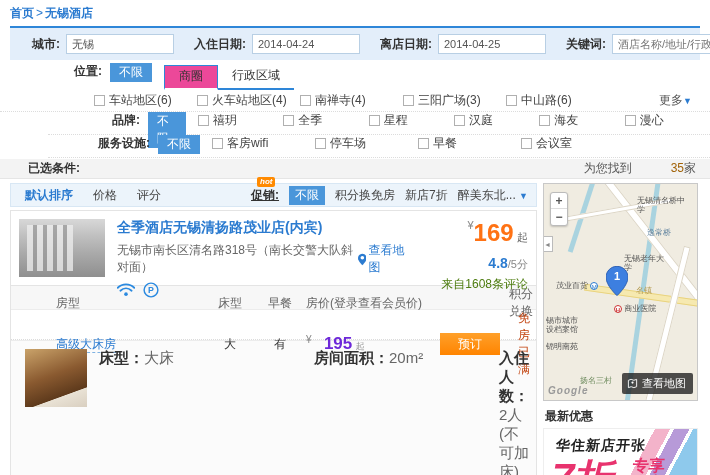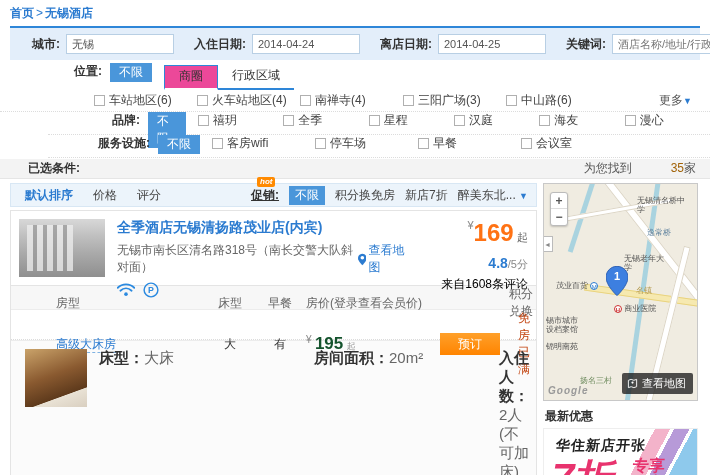--- a/index.html
+++ b/index.html
@@ -75,34 +75,34 @@
   .haddr { color:#666; margin-top:5px; display:flex; align-items:center; gap:4px; }
   .maplink { color:#2b7bd0; cursor:pointer; display:flex; align-items:center; gap:2px; }
   .hamen { margin-top:6px; display:flex; gap:8px; align-items:center; }
   .hpricecol { width:118px; text-align:right; flex:none; }
   .cur { color:#888; font-size:11px; vertical-align:top; }
   .bigprice { color:#ff7214; font-size:24px; font-weight:bold; }
   .qi { color:#666; font-size:11px; }
   .score { margin-top:8px; }
   .score b { color:#2b7bd0; font-size:14px; }
   .score span { color:#888; font-size:11px; }
-  .reviews { color:#000000; margin-top:4px; cursor:pointer; }
+  .reviews { color:#4d7c0f; margin-top:4px; cursor:pointer; }
 
   
   .roomtable { border:1px solid #e4e4e4; border-top:none; }
   .thead,.trow { display:grid; grid-template-columns:150px 48px 52px 100px 100px 1fr;
     align-items:center; padding-left:45px; }
   .thead { height:24px; background:#f7f7f7; color:#666; border-bottom:1px solid #ececec; }
   .trow { height:30px; border-bottom:1px dotted #dcdcdc; }
   .trow:last-child { border-bottom:none; }
   .c-center { text-align:center; }
   .roomname { color:#2b7bd0; cursor:pointer; }
   .roomname span { border-bottom:1px dashed #7fb2e2; padding-bottom:1px; }
   .rprice .cur { font-size:10px; }
-  .rprice .num { color:#14532d; font-size:17px; font-weight:bold; }
+  .rprice .num { color:#6d28d9; font-size:17px; font-weight:bold;margin-left:9px; }
   .rprice .qi { font-size:9px; color:#999; }
   .btncell { display:flex; align-items:flex-start; justify-content:flex-end; gap:6px; padding-right:6px; }
   .bookbtn { background:linear-gradient(#ffa02a,#ff8400); color:#fff; border:none;
     height:22px; min-width:60px; padding:0 8px; font-size:12px; cursor:pointer; font-family:inherit; }
   .points { color:#c2410c; padding-left:12px; }
 
   
   .detail { background:#fbfbfb; border-top:1px solid #ececec; border-bottom:1px solid #ececec;
     display:flex; padding:8px 6px 8px 14px; gap:12px; }
   .rphoto { width:62px; height:58px; flex:none;

